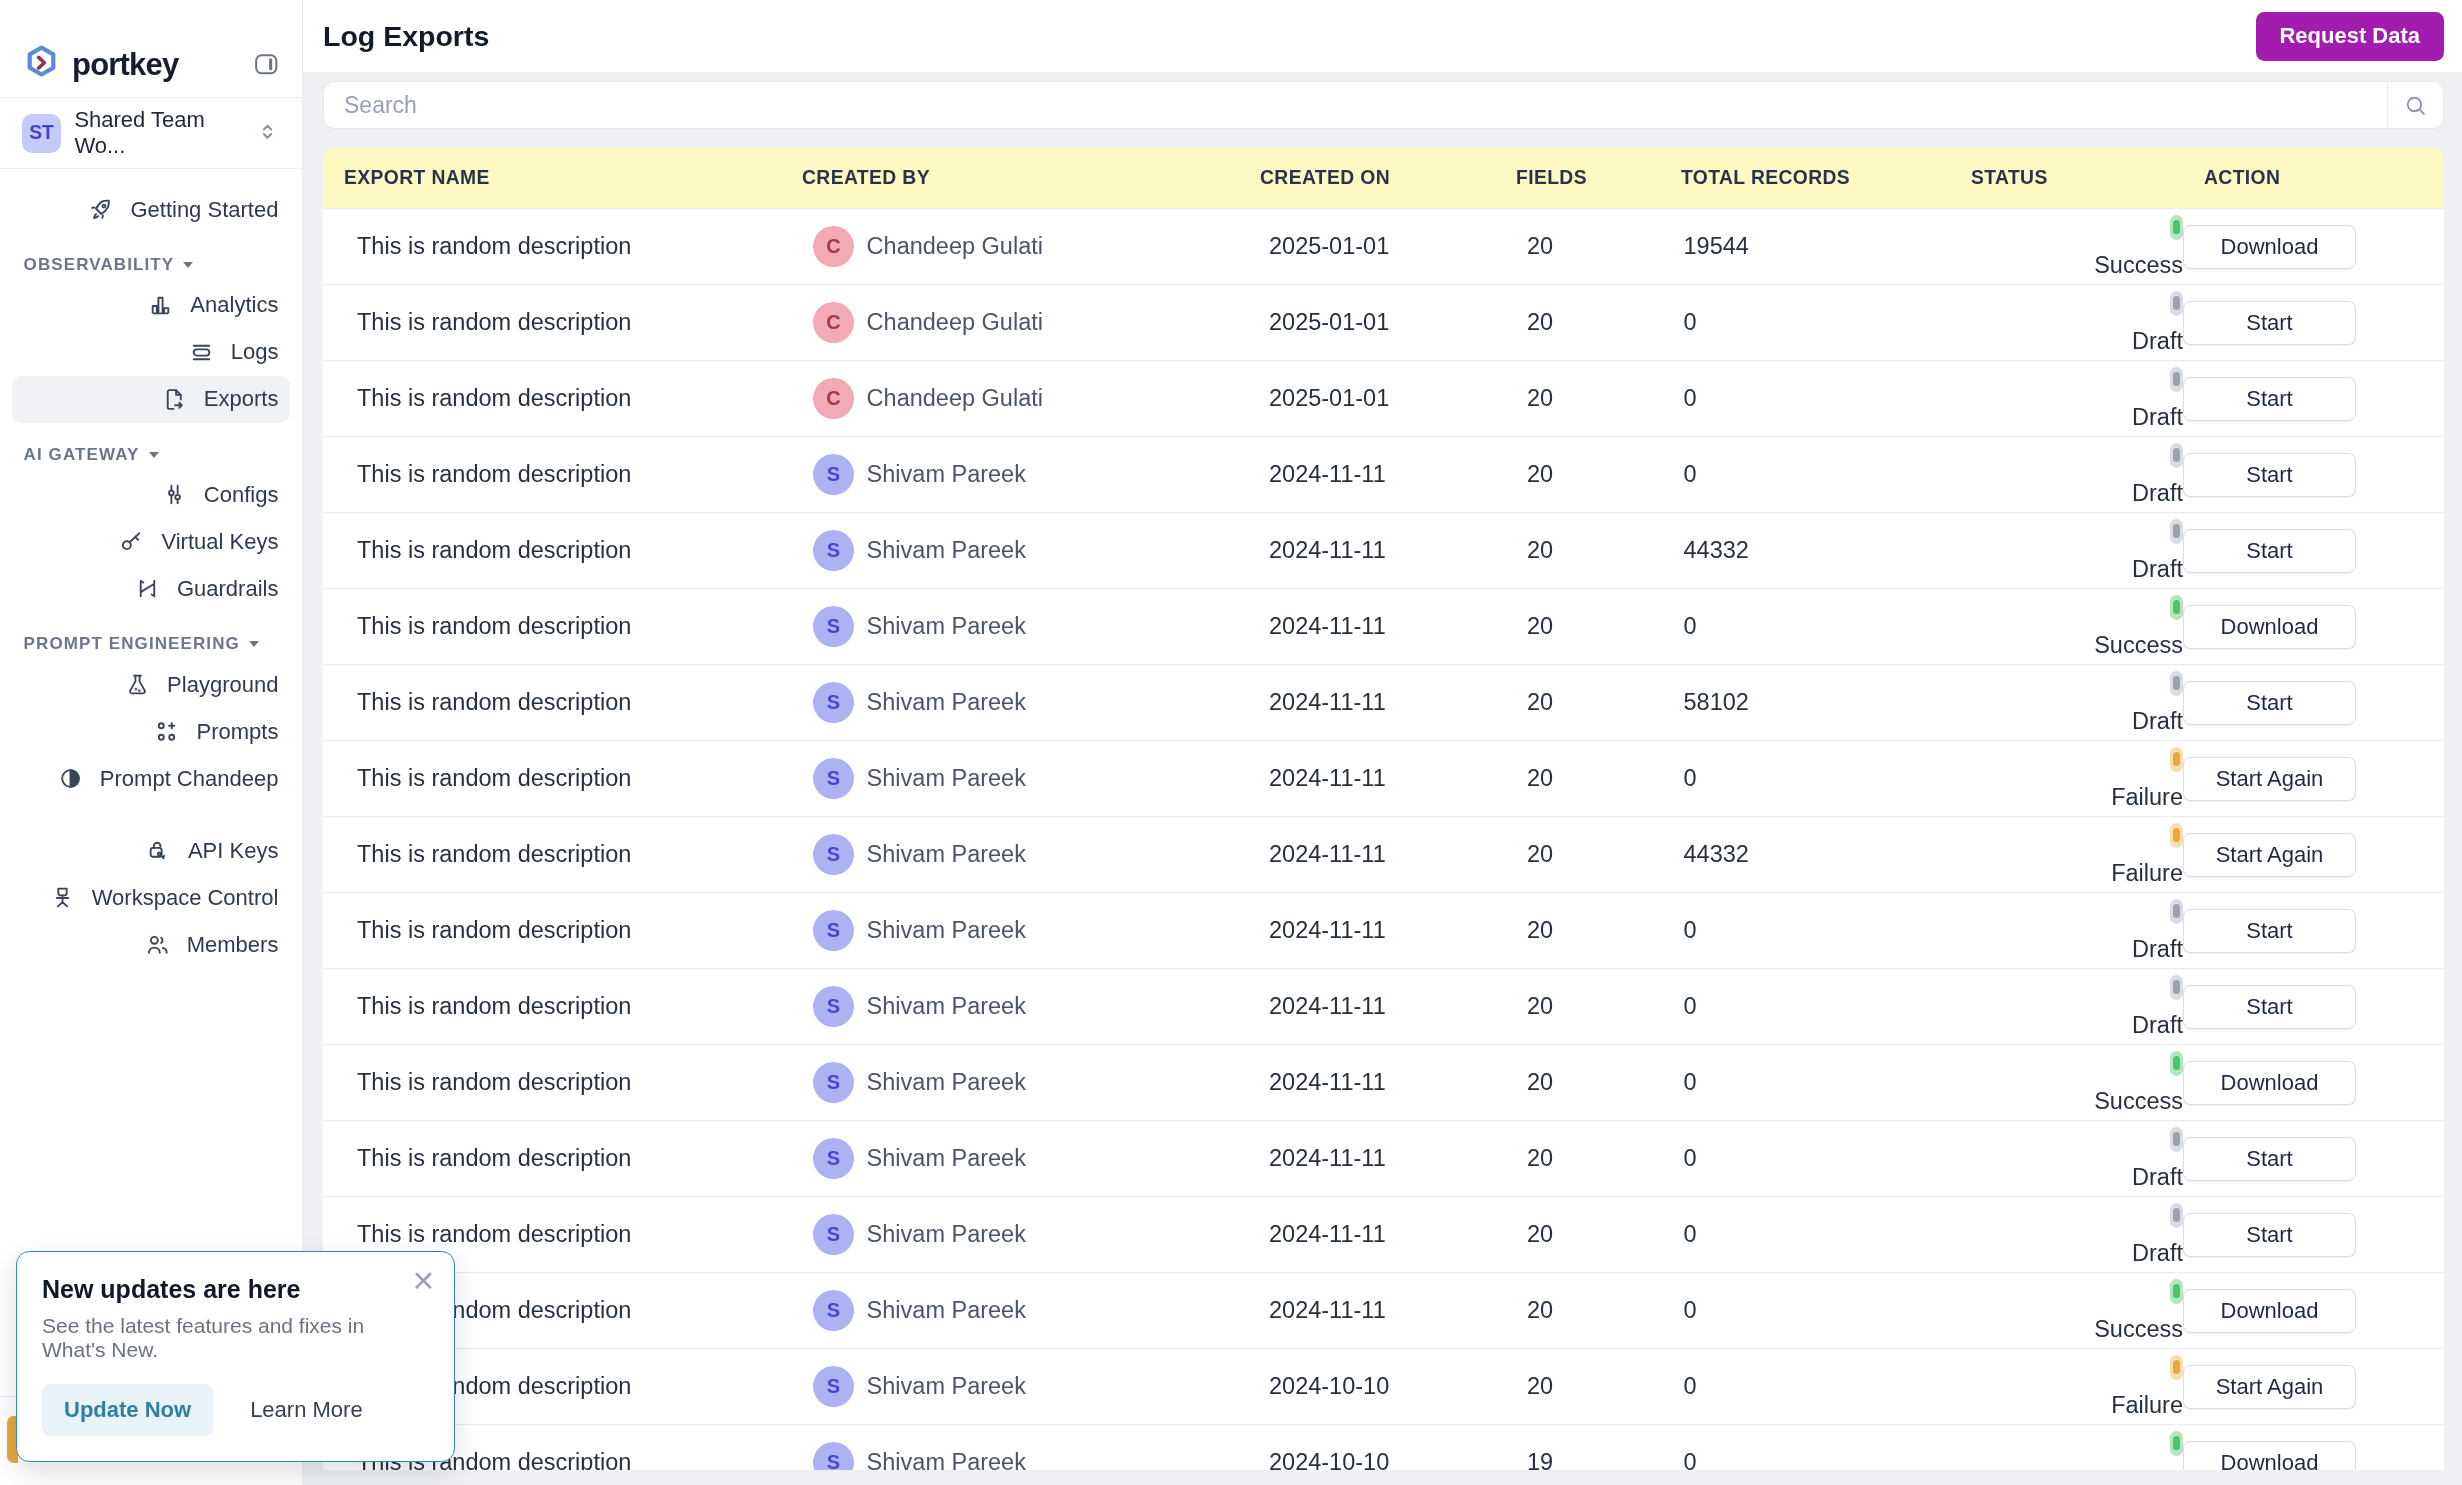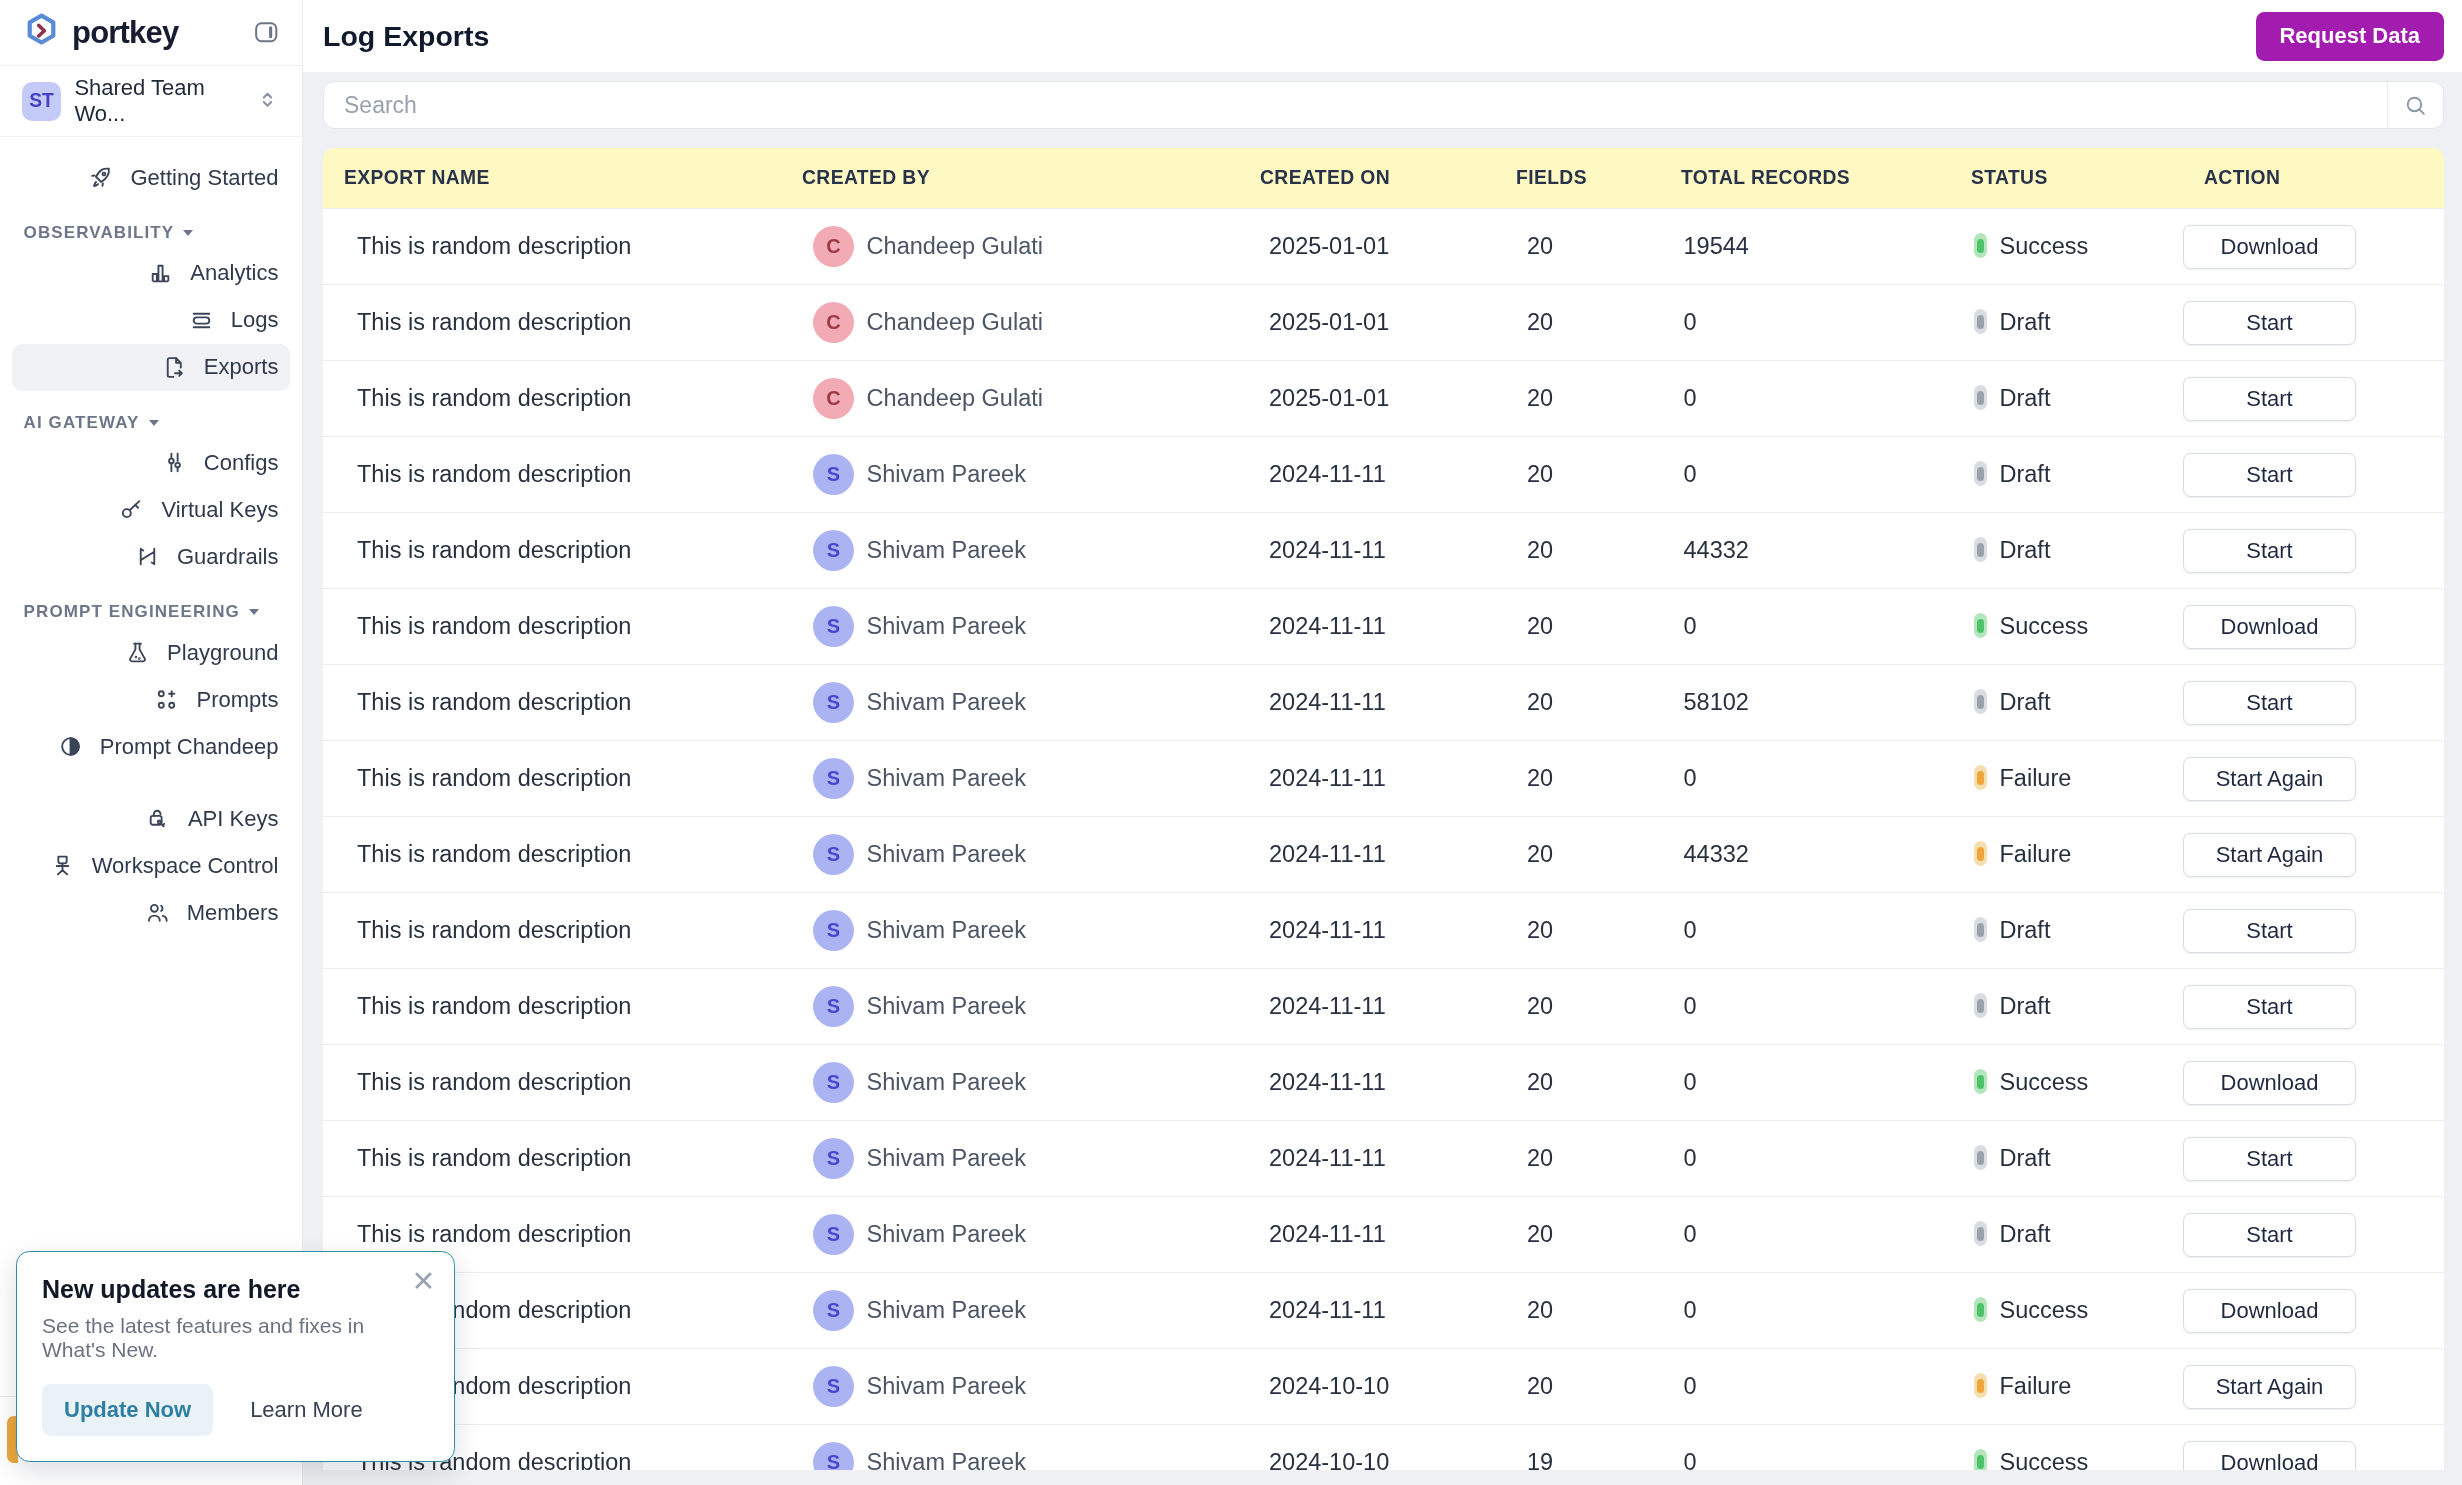--- a/index.html
+++ b/index.html
@@ -4,21 +4,21 @@
 <style>
   * { margin:0; padding:0; box-sizing:border-box; }
   html,body { width:2462px; height:1486px; overflow:hidden;
     font-family:"Liberation Sans", sans-serif; background:#eef0f3; }
   .app { display:flex; width:100%; height:100%; }
 
   
   .sidebar { width:303px; min-width:303px; background:#ffffff; border-right:0.8px solid #e8eaee;
     display:flex; flex-direction:column; position:relative; z-index:10; }
   .logo-row { height:66px; display:flex; align-items:center; justify-content:space-between;
-    padding:0 22px; border-bottom:0.8px solid #edeff2; }
+    padding:0 22px; border-bottom:0.8px solid #edeff2;margin-top:32px; }
   .brand { display:flex; align-items:center; gap:11px; }
   .brand-name { font-size:31px; font-weight:bold; color:#171c30; letter-spacing:-0.8px; }
   .icon-btn { background:none; border:none; color:#6b7585; display:flex; cursor:pointer; }
 
   .workspace-row { height:71px; display:flex; align-items:center; gap:13.4px; padding:0 22px;
     border-bottom:0.8px solid #f1f2f5; cursor:pointer; }
   .ws-badge { width:39px; height:39px; border-radius:10px; background:#c5cbf8; color:#4440c8;
     font-weight:bold; font-size:19.3px; display:flex; align-items:center; justify-content:center; }
   .ws-name { font-size:22px; color:#1f2937; flex:1; }
 
@@ -73,21 +73,21 @@
   .trow .c2 { padding-left:32px; }
   .trow .c3 { padding-left:30px; }
   .trow .c4 { padding-left:32px; }
   .trow .c5 { padding-left:23.5px; }
   .trow .c6 { padding-left:23.5px; }
 
   .avatar { width:41px; height:41px; border-radius:50%; display:flex; align-items:center;
     justify-content:center; font-size:20px; font-weight:bold; margin-right:12.6px; flex:none; }
   .uname { color:#4b5565; }
 
-  .status { display:flex; align-items:flex-start; gap:12.6px; }
+  .status { display:flex; align-items:flex-end; gap:12.6px;flex-direction:column; }
   .pill { width:13.4px; height:25px; border-radius:6.7px; display:flex; align-items:center; justify-content:center; }
   .pill-bar { width:6.7px; height:14.3px; border-radius:4.2px; }
 
   .action-btn { width:173px; height:44px; background:#ffffff; border:0.8px solid #d8dde3;
     border-radius:7.6px; font-size:22px; color:#1f2940; display:flex; align-items:center;
     justify-content:center; cursor:pointer; box-shadow:0 0.8px 1.7px rgba(16,24,40,.06);
     font-family:"Liberation Sans", sans-serif; }
 
   
   .popup { position:fixed; left:16px; bottom:23.5px; width:439px; background:#ffffff;

